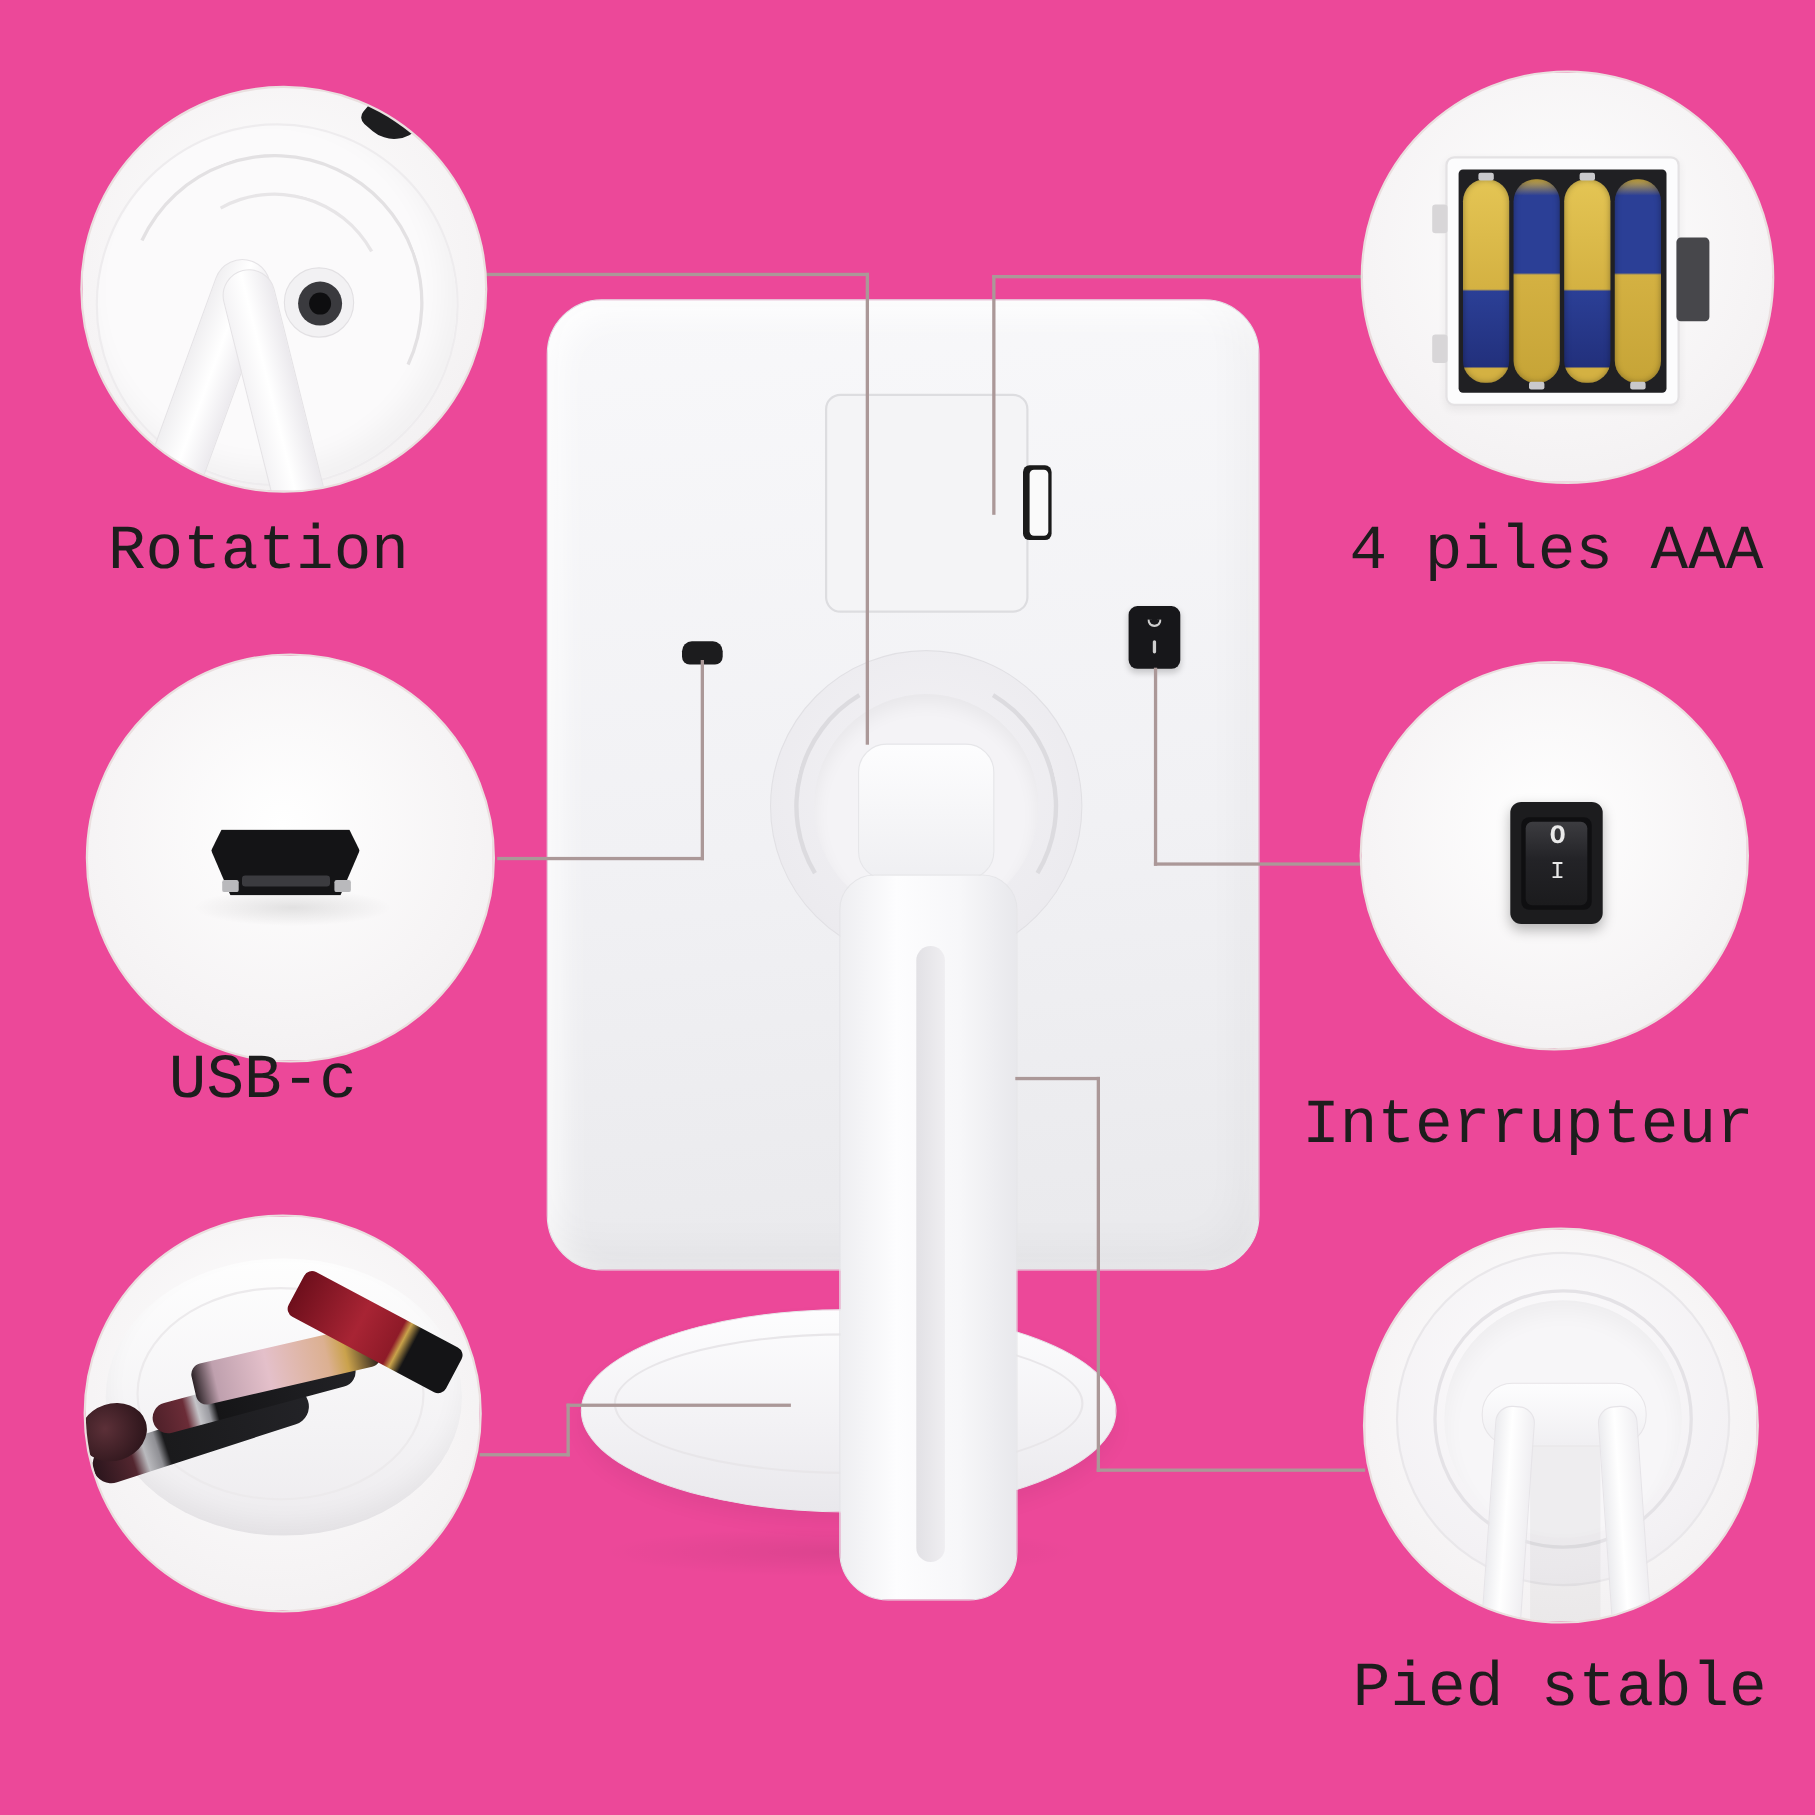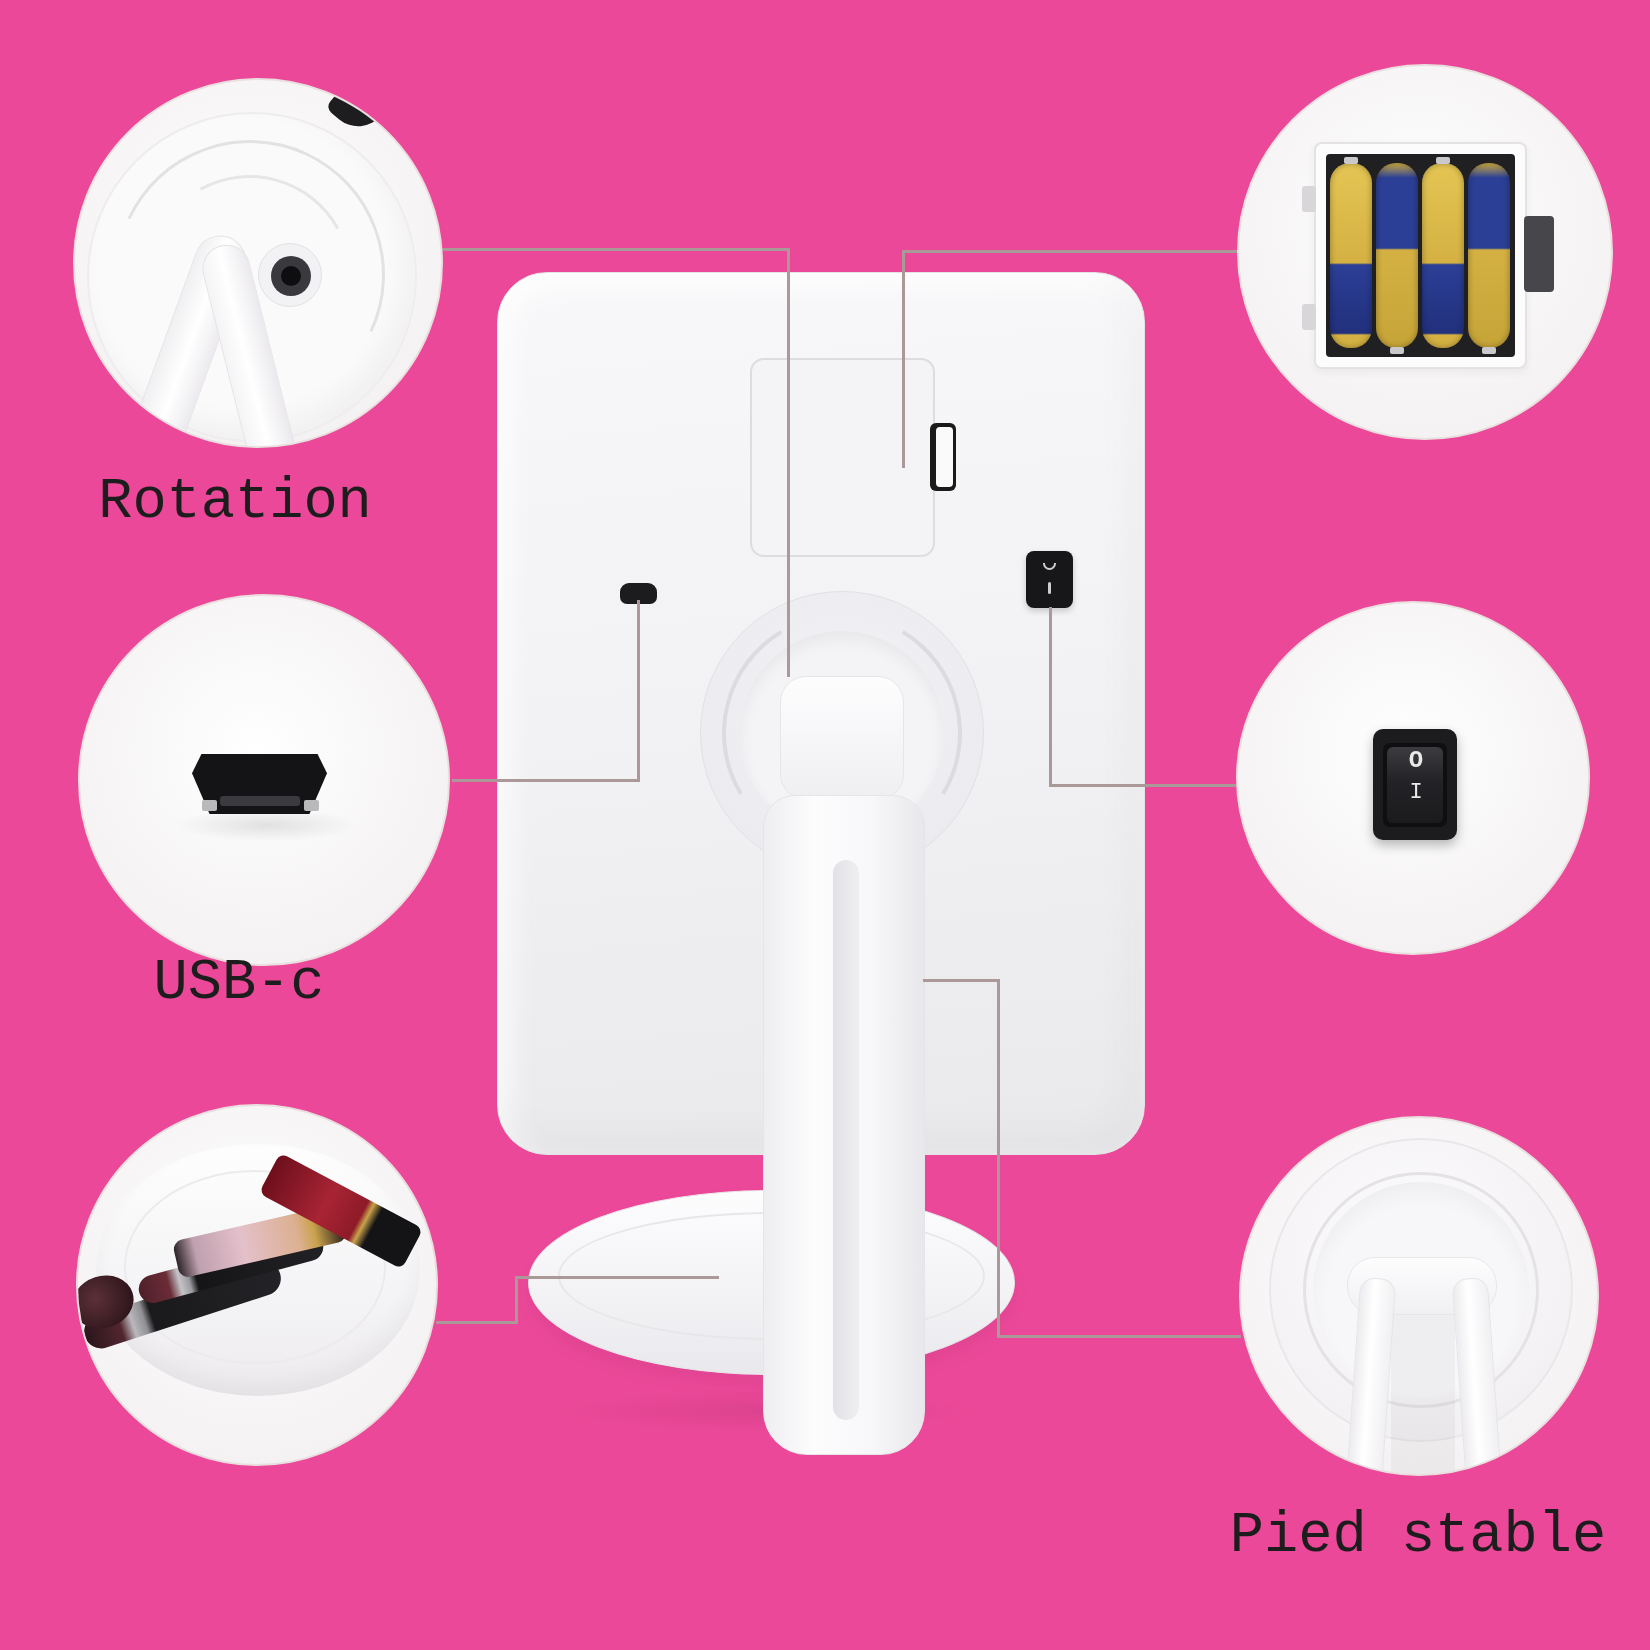--- a/index.html
+++ b/index.html
@@ -216,37 +216,39 @@
     <div class="bat a" style="left:183px;">
         <div class="nub" style="top:-6px;"></div>
       </div>
     <div class="bat b" style="left:229px;">
         <div class="nub" style="bottom:-6px;"></div>
       </div>
     <div class="bat-tab"></div>
     <div class="bat-clip" style="top:120px;"></div>
     <div class="bat-clip" style="top:238px;"></div>
   </div>
+  <div class="label" style="left:1205px;top:468px;">4 piles AAA</div>
 
   <div class="callout-circle" style="left:78px;top:594px;width:372px;height:372px;">
     <div class="usb-shadow"></div>
     <div class="usb-port"></div>
     <div class="usb-tongue"></div>
     <div class="usb-pin1"></div>
     <div class="usb-pin2"></div>
   </div>
   <div class="label" style="left:29px;top:949px;">USB-c</div>
 
   <div class="callout-circle" style="left:1236px;top:601px;width:354px;height:354px;">
     <div class="sw-outer"></div>
     <div class="sw-mid"></div>
     <div class="sw-face"></div>
     <div class="sw-o">O</div>
     <div class="sw-i">I</div>
   </div>
+  <div class="label" style="left:1179px;top:990px;">Interrupteur</div>
 
   <div class="callout-circle" style="left:76px;top:1104px;width:362px;height:362px;">
     <div class="tray"></div>
     <div class="tray-rim"></div>
     <div class="item brush1"></div>
     <div class="brush1-tip"></div>
     <div class="item brush2"></div>
     <div class="item pinktube"></div>
     <div class="item redlip"></div>
   </div>

